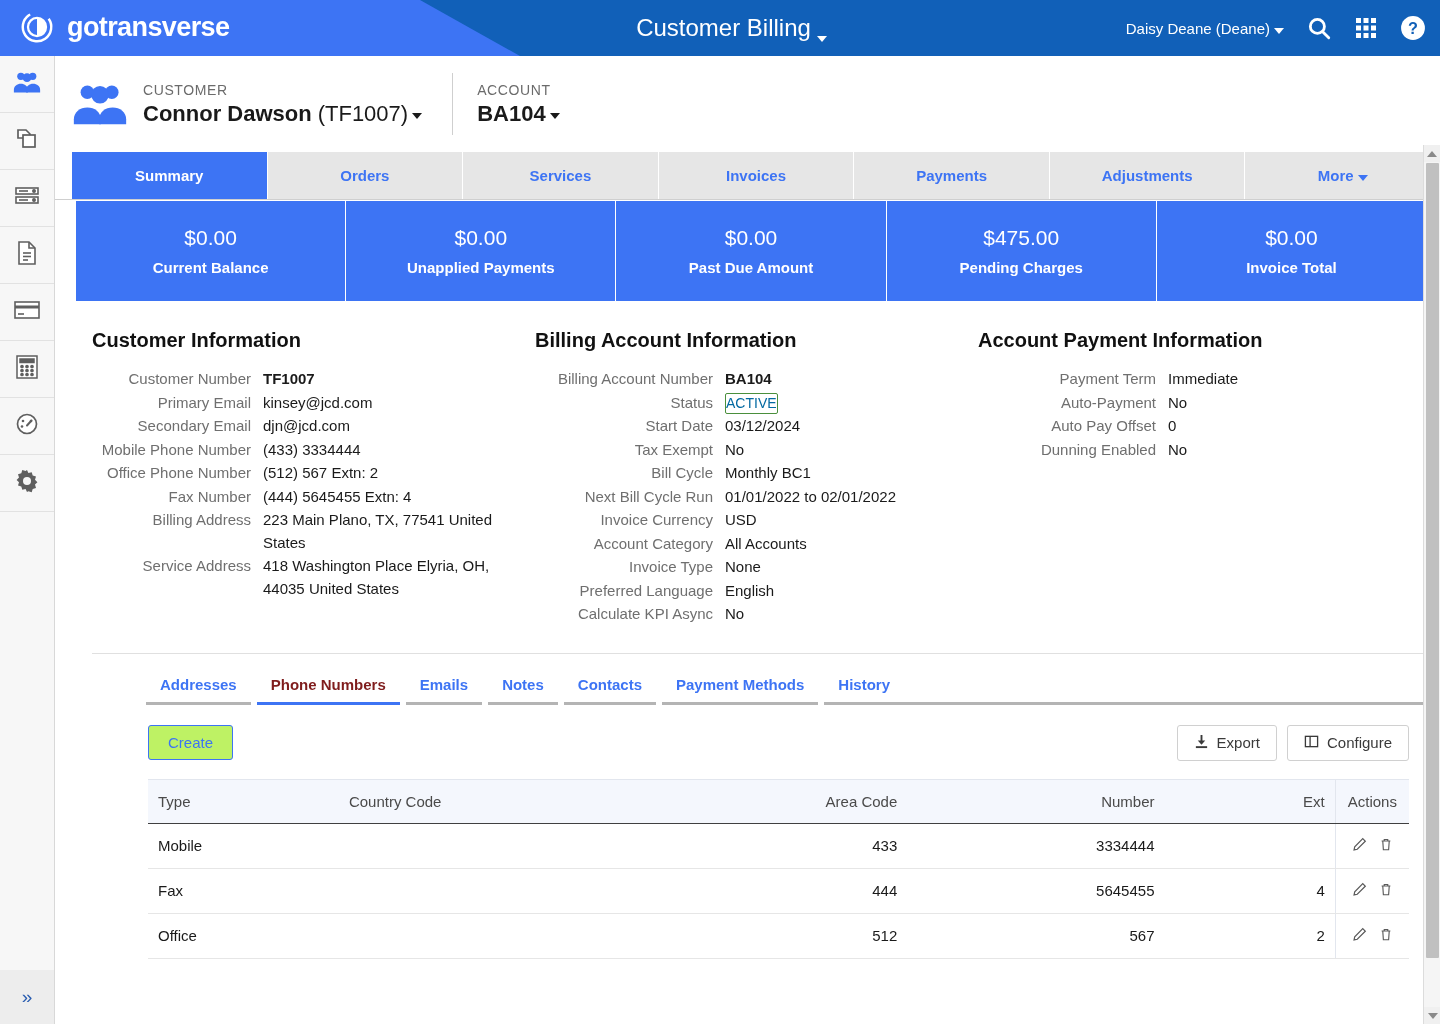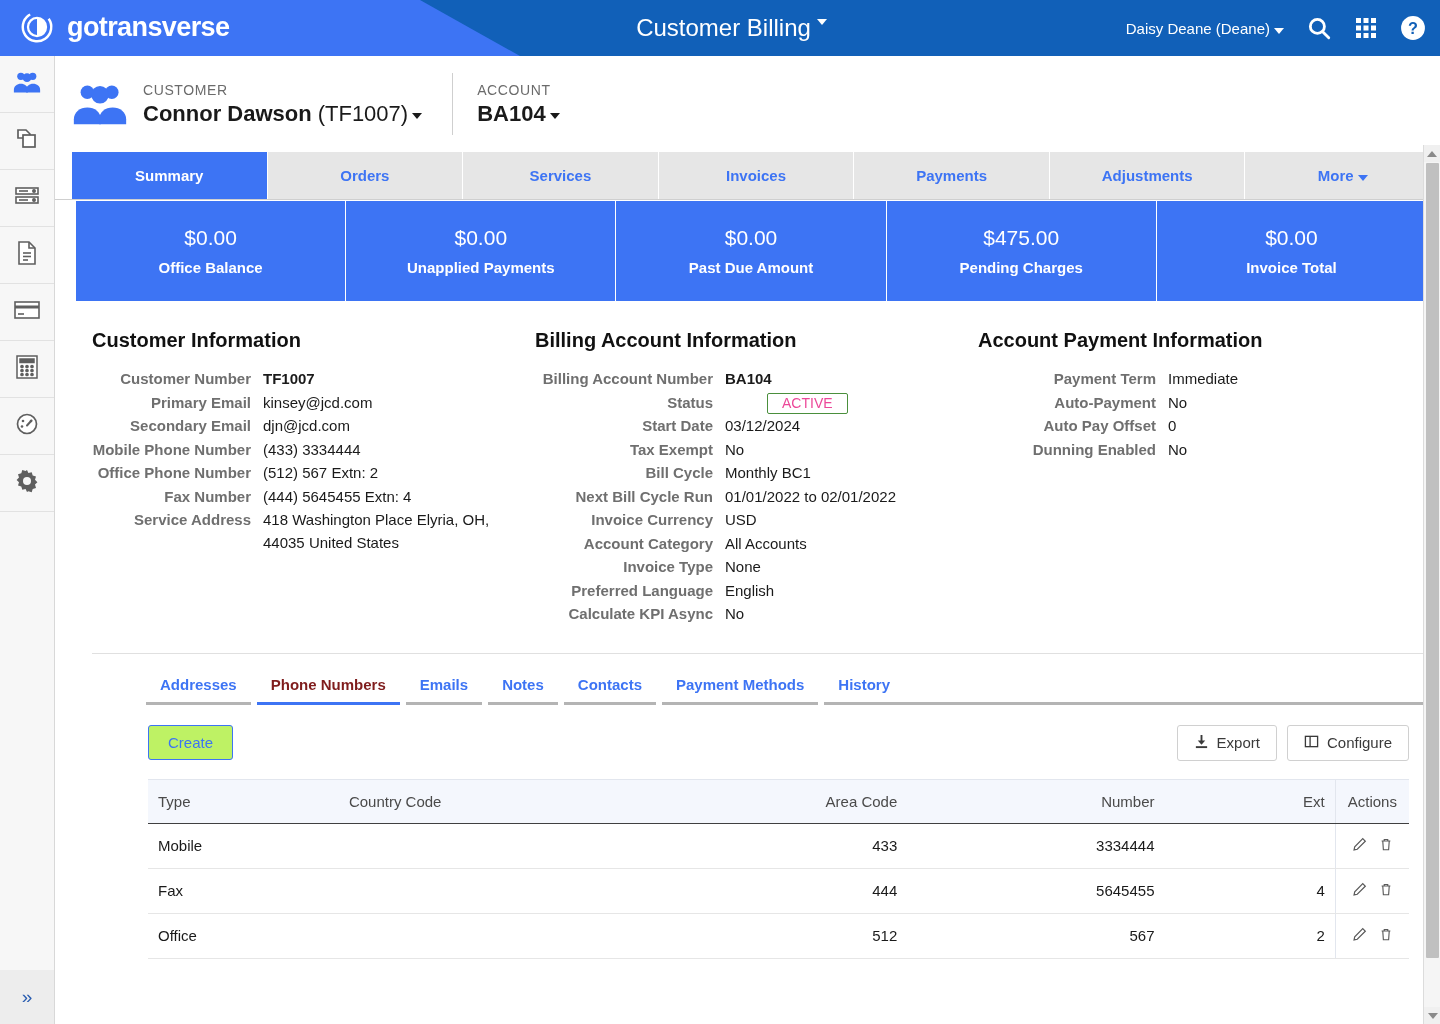--- a/index.html
+++ b/index.html
@@ -33,21 +33,21 @@
   .brand-text {
     color: #ffffff; font-size: 27px; font-weight: bold;
     letter-spacing: -0.6px;
   }
   .app-title {
     position: absolute; left: 0; top: 0; width: 1440px; height: 56px;
     display: flex; align-items: center; justify-content: center;
     color: #ffffff; font-size: 24px; z-index: 2;
     pointer-events: none;
   }
-  .app-title .t-inner { display: inline-flex; align-items: flex-start; gap: 2px; pointer-events: auto; cursor: pointer; margin-left: 23px;}
+  .app-title .t-inner { display: inline-flex; align-items: flex-end; gap: 2px; pointer-events: auto; cursor: pointer; margin-left: 23px;}
   .caret-d {
     width: 0; height: 0; border-left: 5px solid transparent;
     border-right: 5px solid transparent; border-top: 6px solid currentColor;
     display: inline-block; margin-left: 4px; margin-top: 5px;
   }
   .top-right {
     position: absolute; right: 14px; top: 0; height: 56px;
     display: flex; align-items: center; gap: 22px; z-index: 3;
   }
   .user-chip {
@@ -149,33 +149,33 @@
   .info-col { width: 443px; }
   .info-col.c2 { width: 443px; }
   .info-col.c3 { width: 440px; }
   .info-title {
     font-size: 20px; font-weight: bold; color: #111;
     margin-bottom: 16px;
   }
   .info-row { display: flex; margin-bottom: 1px; }
   .info-key {
     width: 171px; text-align: right; padding-right: 12px;
-    font-size: 15px; font-weight: bold; color: #6f6f6f;
+    font-size: 15px; font-weight: normal; color: #6f6f6f;
     line-height: 22.5px;
   }
   .info-val {
     flex: 1; font-size: 15px; color: #1a1a1a; line-height: 22.5px;
   }
   .info-val.bold { font-weight: bold; }
   .c2 .info-key { width: 190px; }
   .c3 .info-key { width: 190px; }
   .badge-active {
-    display: inline-block; border: 1px solid #4a8f3c; color: #ec4899;
-    font-size: 14px; padding: 1px 14px 2px; line-height: 16px;
-    border-radius: 2px; background: #fff; margin-left: 42px;
+    display: inline-block; border: 1px solid #4a8f3c; color: #0369a1;
+    font-size: 14px; padding: 1px 0 2px; line-height: 16px;
+    border-radius: 2px; background: #fff;
   }
   .hrule {
     margin: 26px 18px 0 33px; height: 1px; background: #e0e0e0;
   }
 
   
   .subtabs {
     display: flex; align-items: flex-end; gap: 0;
     padding: 22px 18px 0 87px;
   }
@@ -446,21 +446,21 @@
       <span>More</span>
       <span class="caret-d"></span>
     </div>
   </div>
 
   <div class="scroll-area">
 
     <div class="kpis">
       <div class="kpi">
         <span class="kpi-val">$0.00</span>
-        <span class="kpi-lab">Office Balance</span>
+        <span class="kpi-lab">Current Balance</span>
       </div>
       <div class="kpi">
         <span class="kpi-val">$0.00</span>
         <span class="kpi-lab">Unapplied Payments</span>
       </div>
       <div class="kpi">
         <span class="kpi-val">$0.00</span>
         <span class="kpi-lab">Past Due Amount</span>
       </div>
       <div class="kpi">
@@ -493,20 +493,24 @@
           <div class="info-key">Mobile Phone Number</div>
           <div class="info-val">(433) 3334444</div>
         </div>
         <div class="info-row">
           <div class="info-key">Office Phone Number</div>
           <div class="info-val">(512) 567 Extn: 2</div>
         </div>
         <div class="info-row">
           <div class="info-key">Fax Number</div>
           <div class="info-val">(444) 5645455 Extn: 4</div>
+        </div>
+        <div class="info-row">
+          <div class="info-key">Billing Address</div>
+          <div class="info-val">223 Main Plano, TX, 77541 United States</div>
         </div>
         <div class="info-row">
           <div class="info-key">Service Address</div>
           <div class="info-val">418 Washington Place Elyria, OH, 44035 United States</div>
         </div>
       </div>
 
       <div class="info-col c2">
         <div class="info-title">Billing Account Information</div>
         <div class="info-row">

